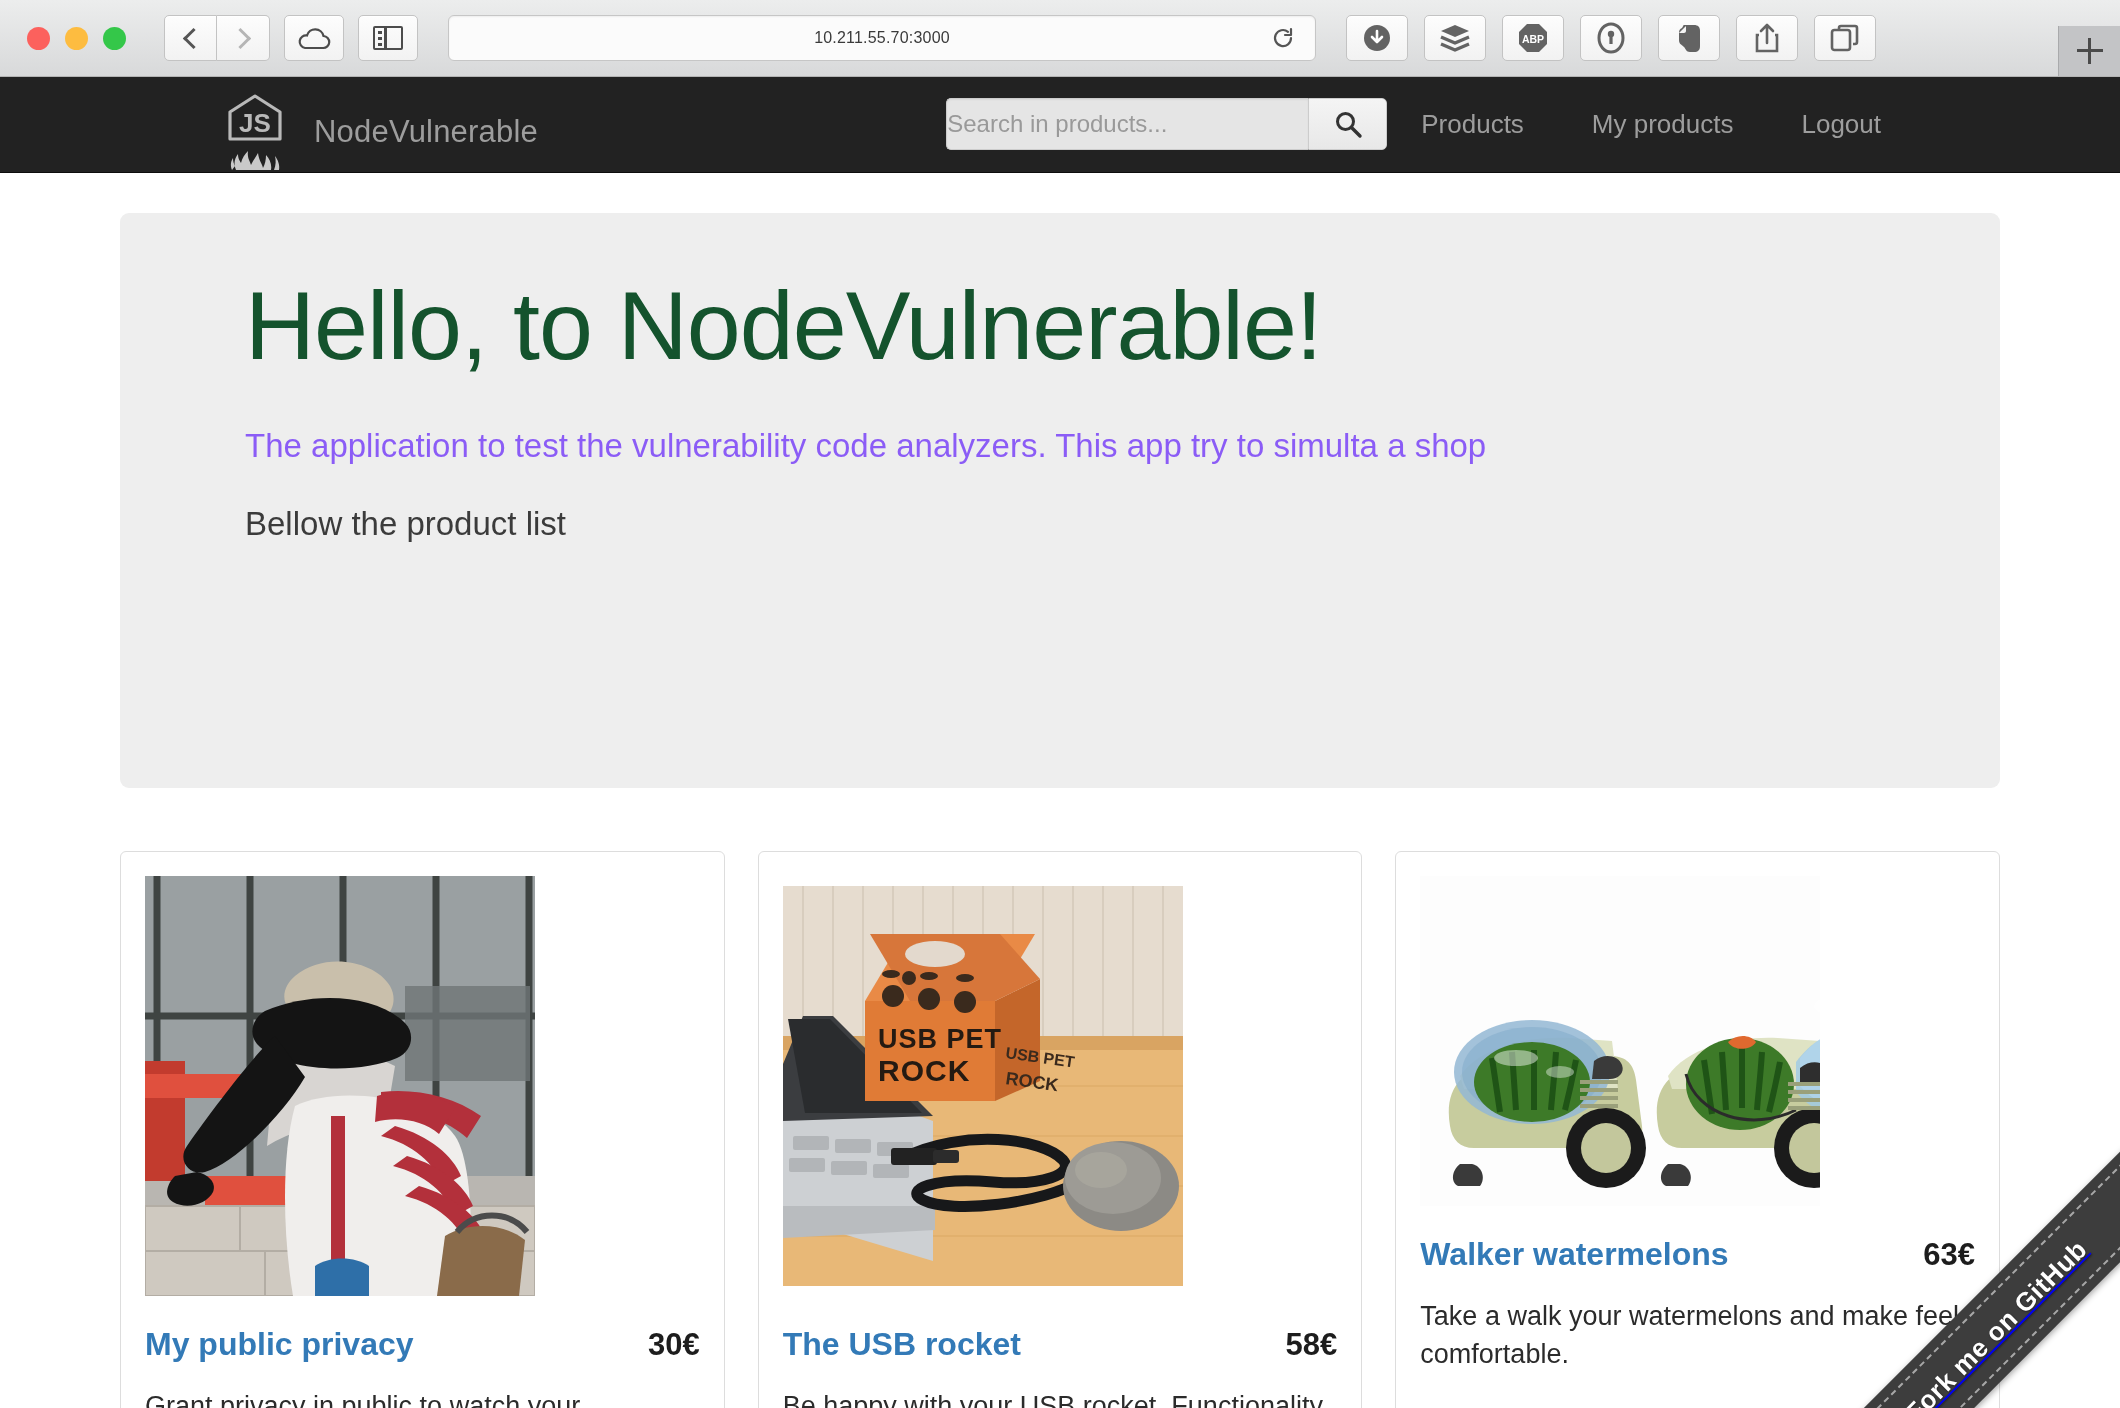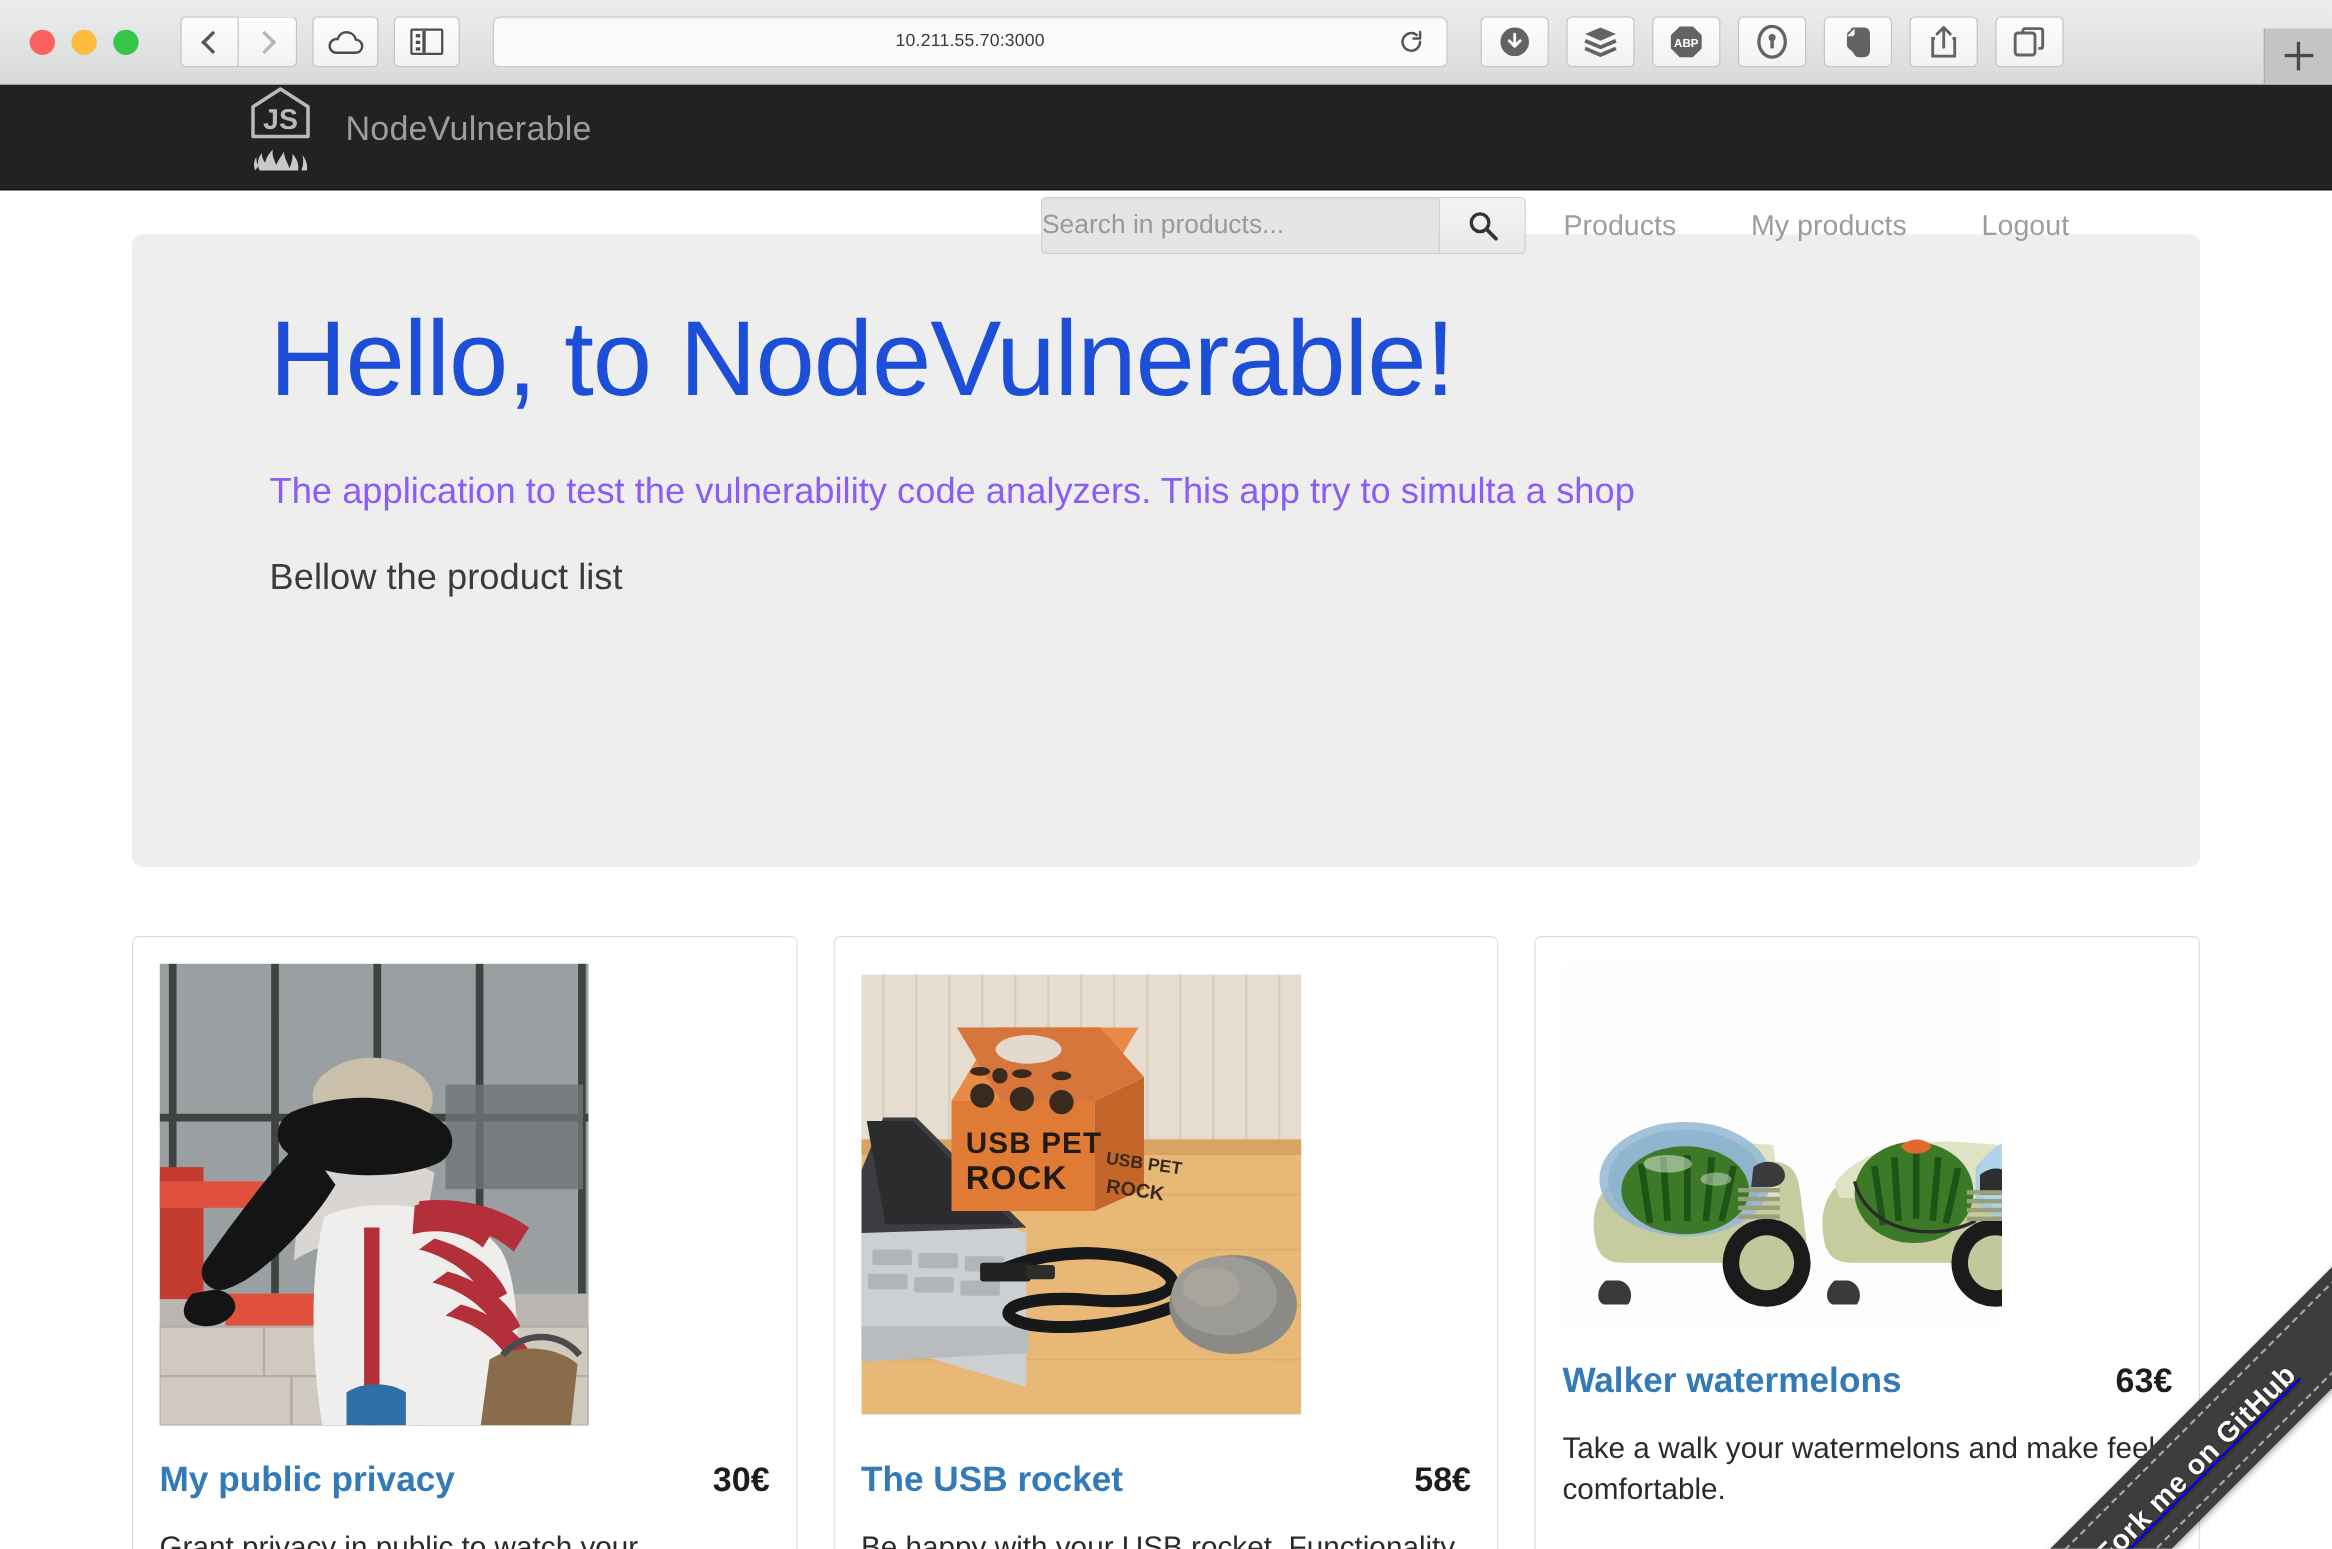--- a/index.html
+++ b/index.html
@@ -75,23 +75,22 @@
   .plus { position: relative; width: 26px; height: 26px; }
   .plus:before, .plus:after { content:''; position:absolute; background:#4a4a4a; }
   .plus:before { left: 11px; top: 0; width: 3px; height: 26px; }
   .plus:after  { top: 11px; left: 0; height: 3px; width: 26px; }
 
   
   .page { position: absolute; top: 77px; left: 0; width: 2120px; height: 1331px; background:#fff; }
 
   .navbar {
     height: 96px; background: #222222; border-bottom: 1px solid #0d0d0d;
-    display: flex; align-items: flex-start; padding: 0 0 0 0;
+    display: flex; align-items: flex-end; padding: 0 0 0 0;
     position: relative;
-    flex-direction: column;
   }
   .brand-wrap { display: flex; align-items: center; margin-left: 222px; }
   .logo { width: 66px; height: 80px; }
   .brand-name { font-size: 31px; color: #9d9d9d; margin-left: 26px; letter-spacing:.2px; }
 
   .nav-right { display: flex; align-items: center; margin-left: auto; margin-right: 205px; }
   .searchform { display: flex; }
   .searchbox {
     width: 362px; height: 52px;
     background: #e5e5e5; border: 1px solid #cccccc; border-right: none;
@@ -116,21 +115,21 @@
   }
 
   .container { width: 1880px; margin: 0 auto; padding: 0; }
 
   .jumbotron {
     margin-top: 40px;
     background: #eeeeee; border-radius: 9px;
     padding: 62px 125px 58px 125px;
     min-height: 575px;
   }
-  .jumbo-title { font-size: 97px; font-weight: normal; color: #1d4ed8; line-height: 1.05; letter-spacing: -1px; }
+  .jumbo-title { font-size: 97px; font-weight: normal; color: #14532d; line-height: 1.05; letter-spacing: -1px; }
   .jumbo-lead-1 { font-size: 33px; color: #8b5cf6; font-weight: 300; margin-top: 50px; }
   .jumbo-lead-2 { font-size: 33px; color: #3b3b3b; font-weight: 300; margin-top: 40px; }
 
   .cards-row { display: flex; gap: 33px; margin-top: 63px; }
   .card {
     flex: 1 1 0; background: #fff;
     border: 1px solid #dddddd; border-radius: 6px;
     padding: 24px 24px 0 24px;
     overflow: hidden;
   }

